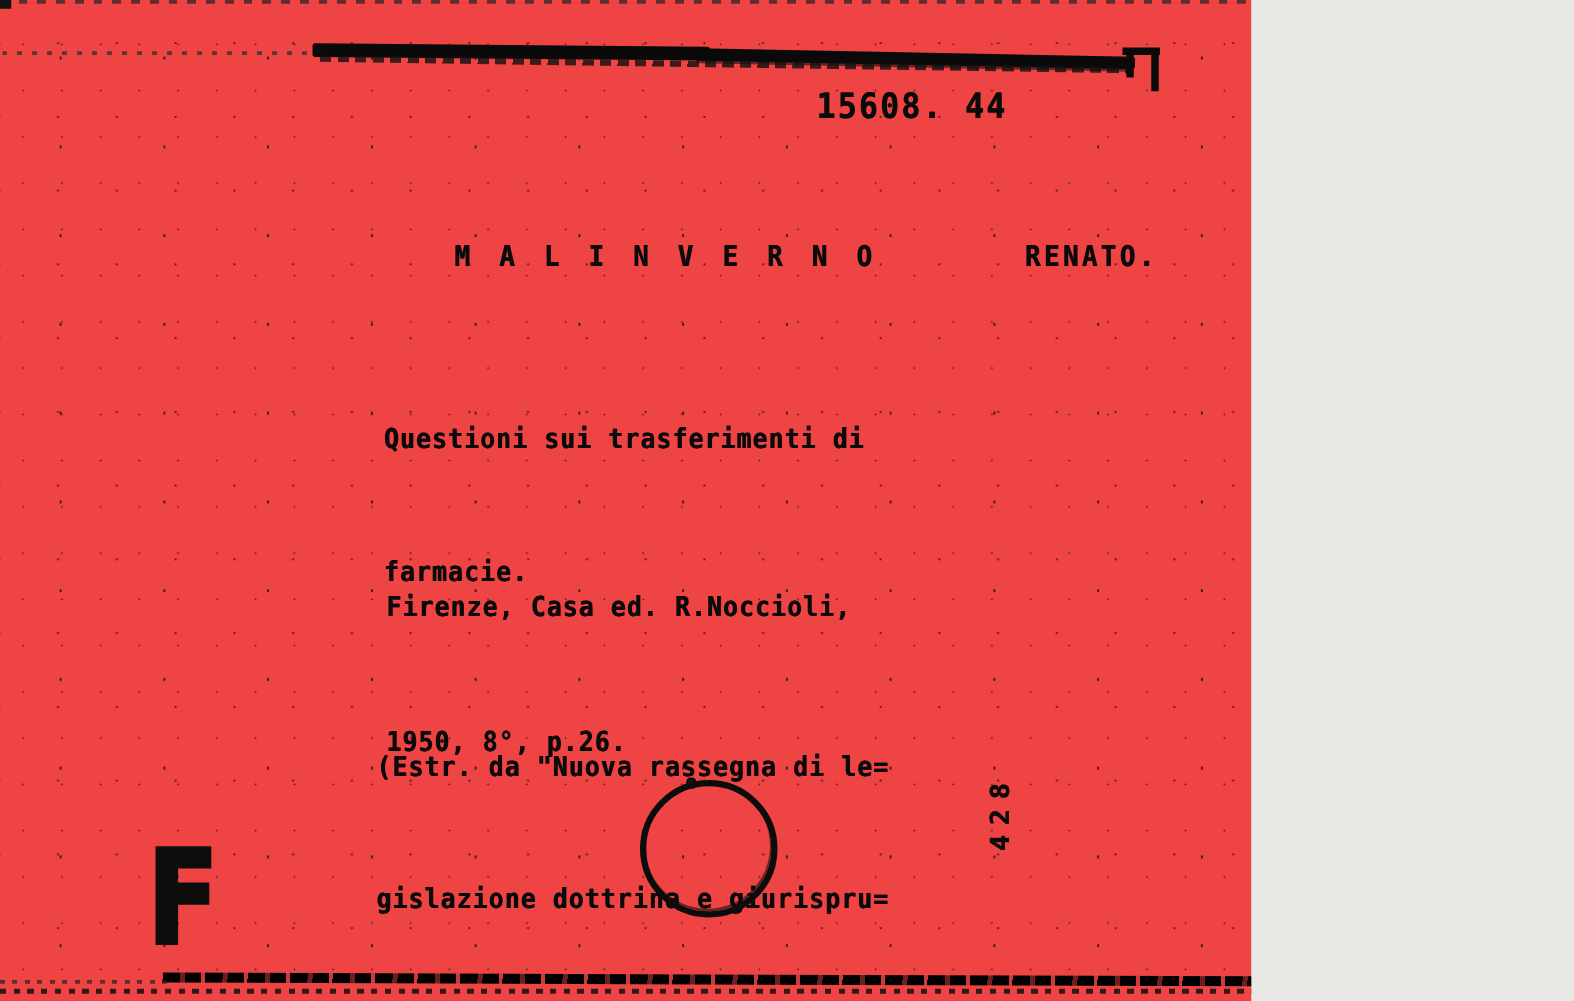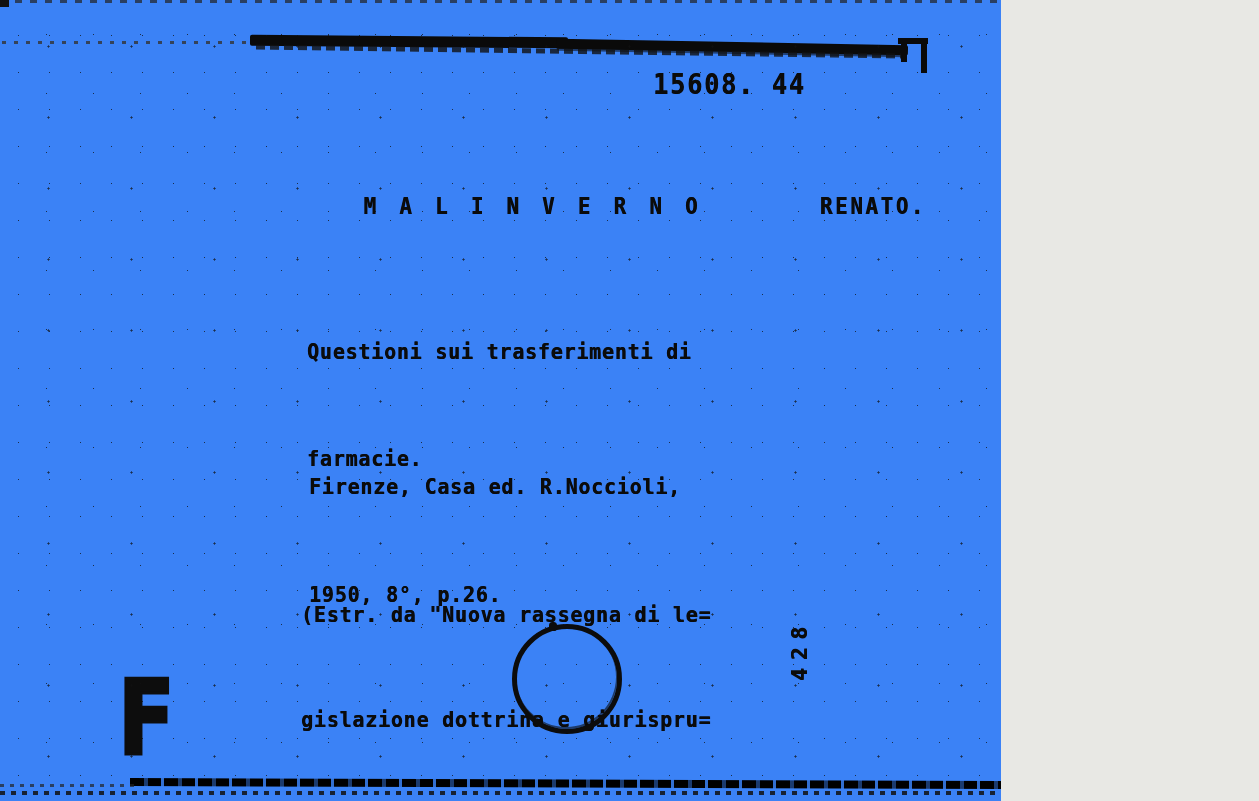--- a/index.html
+++ b/index.html
@@ -1,17 +1,17 @@
 <!DOCTYPE html>
 <html><head>
 <meta charset="utf-8">
 <style>
   html,body{margin:0;padding:0;background:#e8e8e4;}
   .card{
-    position:relative;width:1001px;height:801px;background:#3b82f6;
+    position:relative;width:1001px;height:801px;background:#ef4444;
     overflow:hidden;font-family:"DejaVu Sans Mono",monospace;color:#0b0b0b;
   }
   
   .card::after{
     content:"";position:absolute;inset:0;pointer-events:none;opacity:.75;
     background-image:
       radial-gradient(circle,#111 0.9px,transparent 1.2px),
       radial-gradient(circle,#111 0.7px,transparent 1.0px),
       radial-gradient(circle,#111 0.6px,transparent 0.9px);
     background-size:83px 71px,47px 59px,31px 37px;

